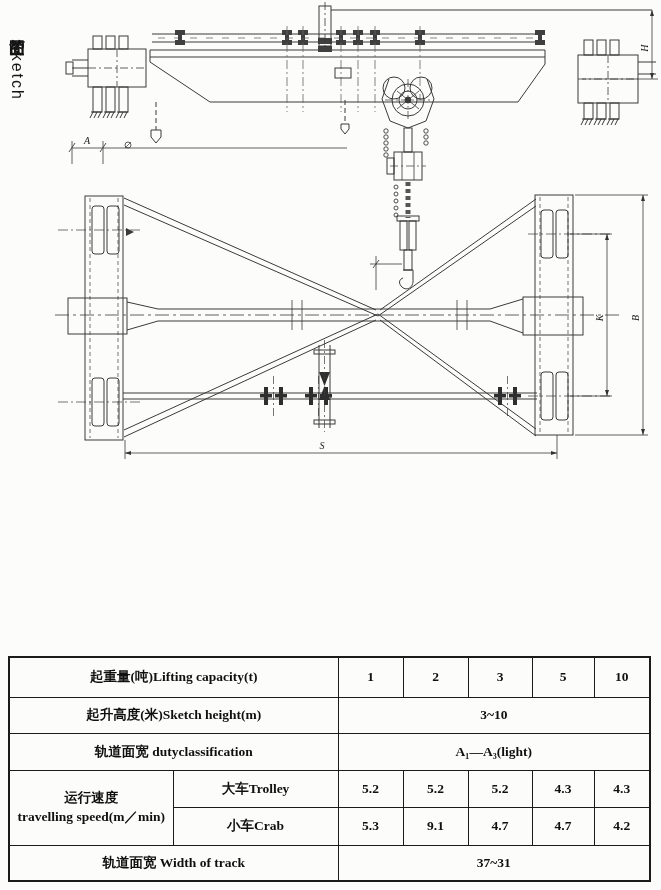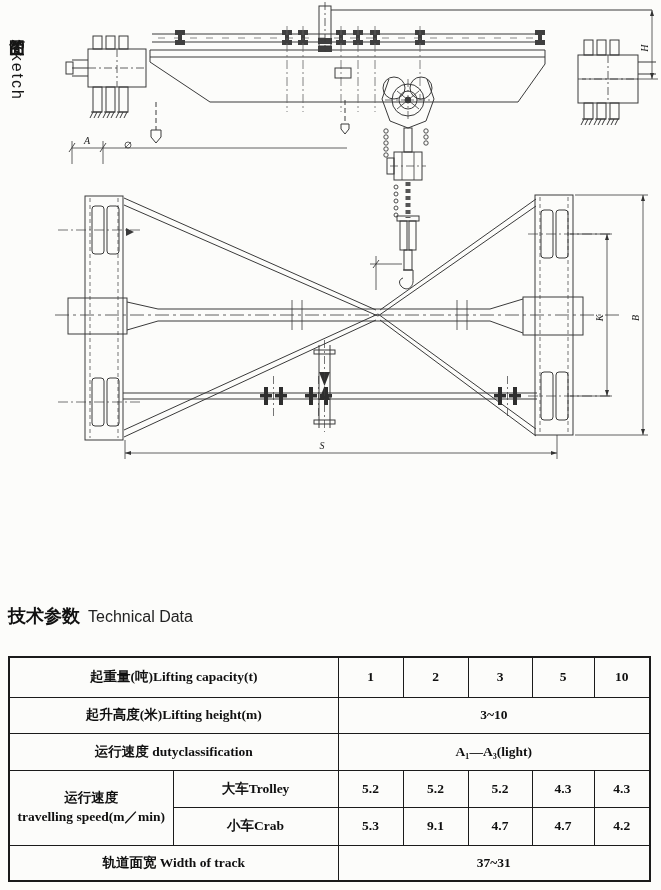--- a/index.html
+++ b/index.html
@@ -326,24 +326,20 @@
       <text x="603" y="318" font-size="10" stroke="none" fill="#222" transform="rotate(-90 603 318)" text-anchor="middle">K</text>
     </g>
     <g>
       <line x1="575" y1="195" x2="648" y2="195" stroke-width="0.8"></line>
       <line x1="575" y1="435" x2="648" y2="435" stroke-width="0.8"></line>
       <line x1="643" y1="195" x2="643" y2="435" stroke-width="0.8" marker-start="url(#arw)" marker-end="url(#arw)"></line>
       <text x="639" y="318" font-size="10" stroke="none" fill="#222" transform="rotate(-90 639 318)" text-anchor="middle">B</text>
     </g>
   </svg>
 
-  <div class="heading">
-    <span class="zh">技术参数</span>
-    <span class="en">Technical Data</span>
-  </div>
 
   <table class="tech">
     <colgroup>
       <col style="width:164px">
         <col style="width:165px">
       <col style="width:65px">
         <col style="width:65px">
         <col style="width:64px">
         <col style="width:62px">
         <col style="width:56px">
@@ -351,25 +347,25 @@
     <tbody>
         <tr style="height:40px">
       <td class="lbl" colspan="2">起重量(吨)Lifting capacity(t)</td>
       <td>1</td>
       <td>2</td>
       <td>3</td>
       <td>5</td>
       <td>10</td>
     </tr>
     <tr style="height:36px">
-      <td class="lbl" colspan="2">起升高度(米)Lifting height(m)</td>
+      <td class="lbl" colspan="2">起升高度(米)Sketch height(m)</td>
       <td colspan="5">3~10</td>
     </tr>
     <tr style="height:37px">
-      <td class="lbl" colspan="2">运行速度  dutyclassification</td>
+      <td class="lbl" colspan="2">轨道面宽  dutyclassification</td>
       <td colspan="5">A₁—A₃(light)</td>
     </tr>
     <tr style="height:37px">
       <td class="lbl" rowspan="2">
         <div class="grp-line">运行速度</div>
         <div class="grp-line">travelling speed(m／min)</div>
       </td>
       <td class="lbl">大车Trolley</td>
       <td>5.2</td>
       <td>5.2</td>

